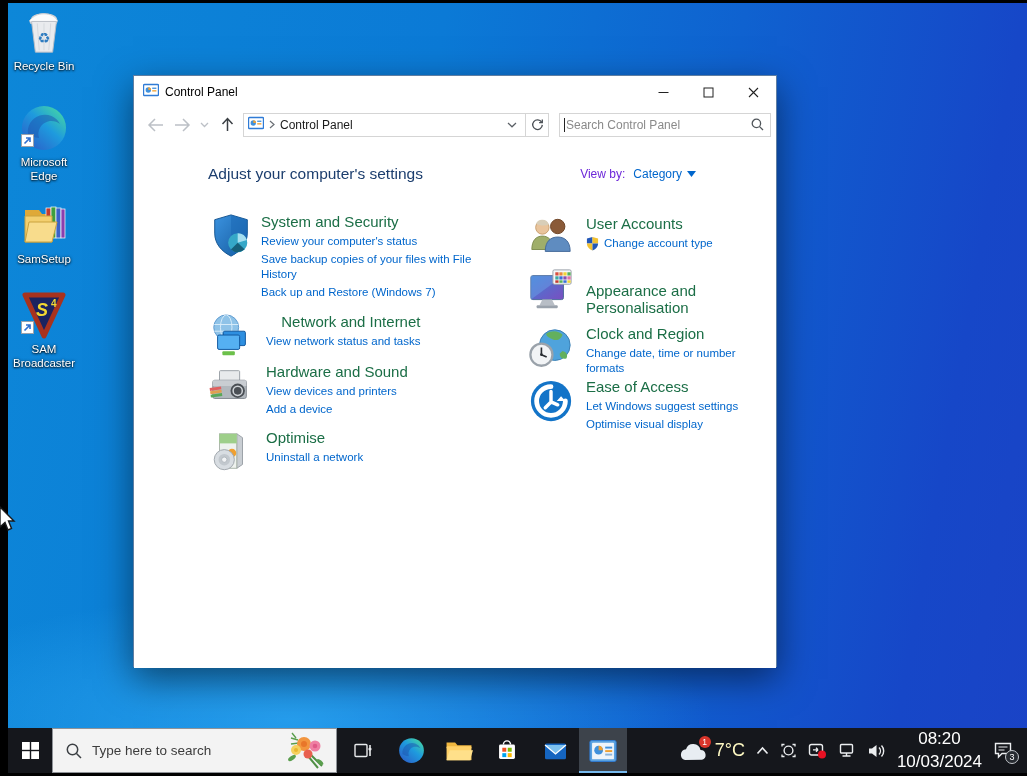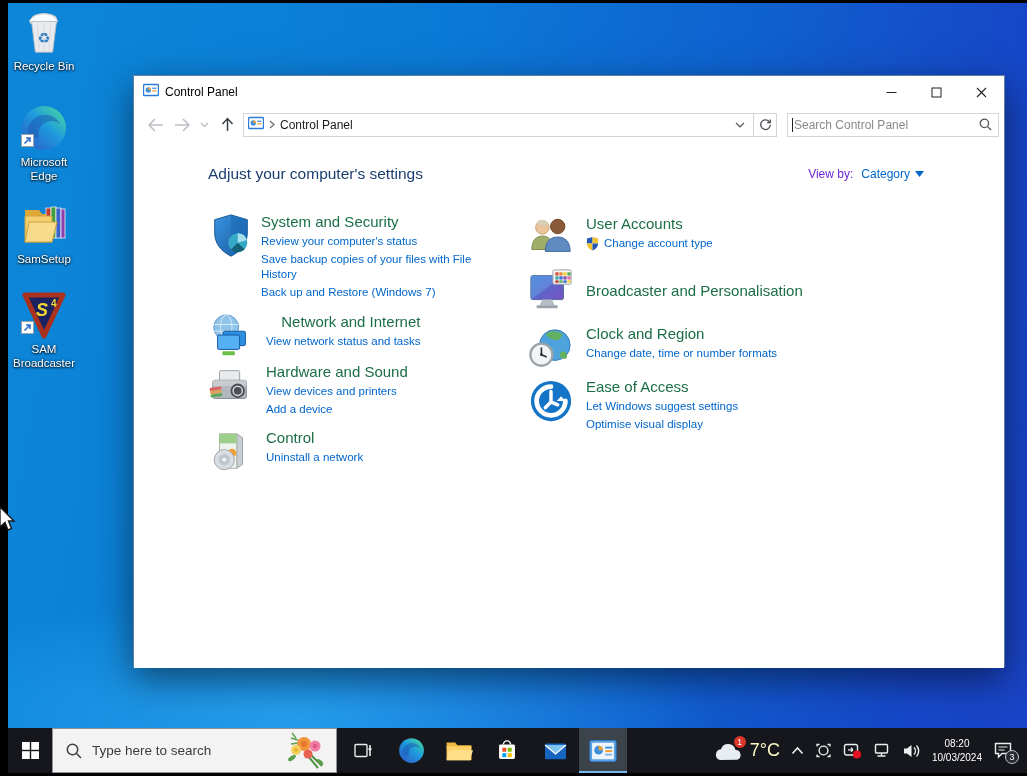--- a/index.html
+++ b/index.html
@@ -14,21 +14,21 @@
   }
 
   
   .desk-icon { position:absolute; width:76px; display:flex; flex-direction:column; align-items:center; cursor:default; }
   .desk-icon .gfx { position:relative; width:48px; height:48px; display:flex; align-items:center; justify-content:center; }
   .desk-icon .lbl { margin-top:3px; font-size:11.5px; line-height:1.25; color:#fff; text-align:center;
     text-shadow:0 1px 2px rgba(0,0,0,.95), 0 0 3px rgba(0,0,0,.6); }
   .shortcut-arrow { position:absolute; left:1px; bottom:1px; }
 
   
-  .window { position:absolute; left:133px; top:75px; width:872px; height:592px; background:#fff;
+  .window { position:absolute; left:133px; top:75px; width:644px; height:592px; background:#fff;
     border:1px solid #5f7ea2; box-shadow:0 12px 34px rgba(0,0,0,.5); }
   .titlebar { height:32px; display:flex; align-items:center; padding-left:9px; background:#fff; }
   .titlebar .title { font-size:12px; color:#000; margin-left:6px; flex:1; }
   .win-btn { width:45px; height:32px; display:flex; align-items:center; justify-content:center; }
 
   .toolbar { height:33px; display:flex; align-items:center; padding:0 5px 0 10px; gap:5px; background:#fff; }
   .nav-btn { width:22px; height:24px; display:flex; align-items:center; justify-content:center; }
   .addr-group { flex:1; display:flex; height:24px; }
   .addressbar { flex:1; border:1px solid #d5d5d5; display:flex; align-items:center; padding:0 4px; gap:5px; }
   .addressbar .crumb { font-size:12px; color:#1a1a1a; flex:1; }
@@ -61,21 +61,21 @@
   .tb-search input { flex:1; border:none; outline:none; background:transparent; font-size:13.5px; color:#3c3c3c; font-family:"Liberation Sans",sans-serif; }
   .tb-search input::placeholder { color:#3c3c3c; }
   .tb-btn.active { background:#3d434b; box-shadow:inset 0 -2px 0 #76b9ed; }
   .tray { position:absolute; right:0; top:0; height:45px; display:flex; align-items:center; gap:11px; padding-right:12px; }
   .weather { display:flex; align-items:center; gap:7px; }
   .cloud-wrap { position:relative; width:30px; height:22px; }
   .badge-red { position:absolute; top:-4px; right:-3px; width:12px; height:12px; border-radius:50%; background:#d9352b;
     color:#fff; font-size:8.5px; display:flex; align-items:center; justify-content:center; }
   .temp { color:#fef9c3; font-size:18px; }
   .tray-ico { display:flex; align-items:center; justify-content:center; }
-  .clockbox { color:#fff; font-size:10px; text-align:center; line-height:1.35; }
+  .clockbox { color:#fff; font-size:17px; text-align:center; line-height:1.35; }
   .notif-wrap { position:relative; width:22px; height:20px; }
   .badge-dark { position:absolute; right:-4px; bottom:-3px; width:14px; height:14px; border-radius:50%;
     background:#272b31; border:1px solid #c3c7cc; color:#fff; font-size:9px; display:flex; align-items:center; justify-content:center; }
 
   .cursor { position:absolute; left:-3px; top:505px; z-index:50; }
 </style>
 </head>
 <body>
 
 <div class="screen">
@@ -331,21 +331,21 @@
             <path d="M30 5 l6 4 v28 l-6 4 z" fill="#c9ced3" stroke="#9aa0a6"></path>
             <rect x="12" y="5" width="18" height="36" fill="#eef2ee" stroke="#aab4aa"></rect>
             <rect x="12" y="5" width="18" height="10" fill="#9ecf8a"></rect>
             <circle cx="25" cy="25" r="4.5" fill="#f0a030"></circle>
             <circle cx="17" cy="32" r="10.5" fill="#d8dde2" stroke="#a0a6ac"></circle>
             <circle cx="17" cy="32" r="6" fill="#c2c8ce"></circle>
             <circle cx="17" cy="32" r="2.8" fill="#f2f4f6" stroke="#b0b6bc"></circle>
           </svg>
         </div>
         <div>
-          <a href="#" class="cat-title">Control</a>
+          <a href="#" class="cat-title">Optimise</a>
           <div class="cat-links">
             <a href="#" class="cat-link">Uninstall a network</a>
           </div>
         </div>
       </div>
 
       <div class="cat" style="left:394px; top:74px;">
         <div class="cticon">
           <svg width="46" height="46" viewBox="0 0 48 48">
             <circle cx="15" cy="13" r="7" fill="#e9c49c" stroke="#c9a070"></circle>
@@ -387,21 +387,21 @@
                 <rect x="36.9" y="9.7" width="3.4" height="3.4" fill="#8a4fae"></rect>
                 <rect x="41.1" y="9.7" width="3.4" height="3.4" fill="#e070a8"></rect>
               <rect x="28.5" y="13.9" width="3.4" height="2.6" fill="#c23b2e"></rect>
                 <rect x="32.7" y="13.9" width="3.4" height="2.6" fill="#58b058"></rect>
                 <rect x="36.9" y="13.9" width="3.4" height="2.6" fill="#3a6fd8"></rect>
                 <rect x="41.1" y="13.9" width="3.4" height="2.6" fill="#f2d435"></rect>
             </g>
           </svg>
         </div>
         <div style="padding-top:15px">
-          <a href="#" class="cat-title">Broadcaster and Personalisation</a>
+          <a href="#" class="cat-title">Appearance and Personalisation</a>
         </div>
       </div>
 
       <div class="cat" style="left:394px; top:184px;">
         <div class="cticon">
           <svg width="46" height="46" viewBox="0 0 48 48">
             <circle cx="28" cy="21" r="16" fill="#4fa3dc" stroke="#3a7eb4"></circle>
             <path d="M19 9 c6 -4 13 -3 17 1 c-1 5 -6 7 -10 5 c-4 -2 -7 -3 -7 -6z" fill="#63b05e"></path>
             <path d="M36 27 c4 1 6 4 4 8 c-4 1 -7 -1 -7 -5z" fill="#63b05e"></path>
             <path d="M22 25 c3 2 3 5 1 8 c-3 0 -5 -3 -4 -6z" fill="#63b05e"></path>

